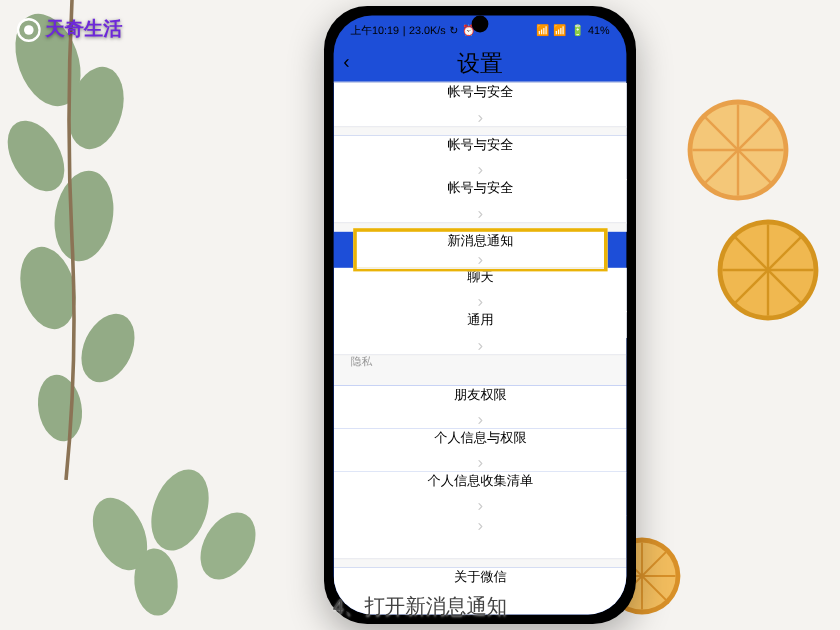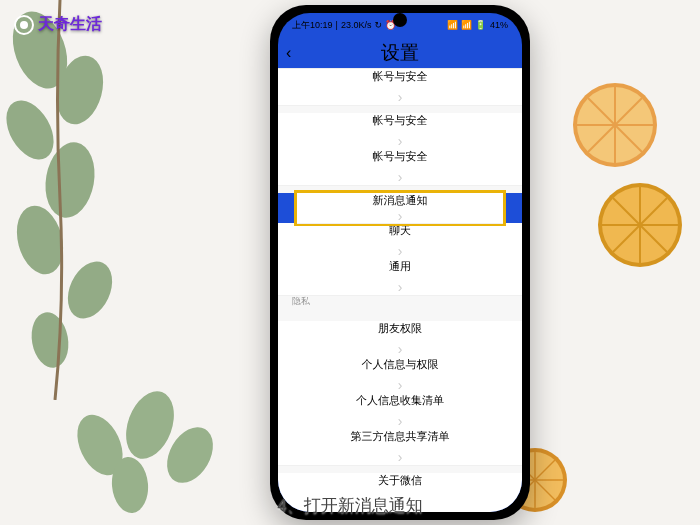--- a/index.html
+++ b/index.html
@@ -166,21 +166,20 @@
       </div>
       <div class="list-item">
         <span>个人信息与权限</span>
         <span class="chevron">›</span>
       </div>
       <div class="list-item">
         <span>个人信息收集清单</span>
         <span class="chevron">›</span>
       </div>
       <div class="list-item">
-        <span>第三方信息共享清单</span>
         <span class="chevron">›</span>
       </div>
       <div class="gap"></div>
       <div class="list-item">
         <span>关于微信</span>
         <span class="chevron">›</span>
       </div>
       <div class="list-item">
         
         

